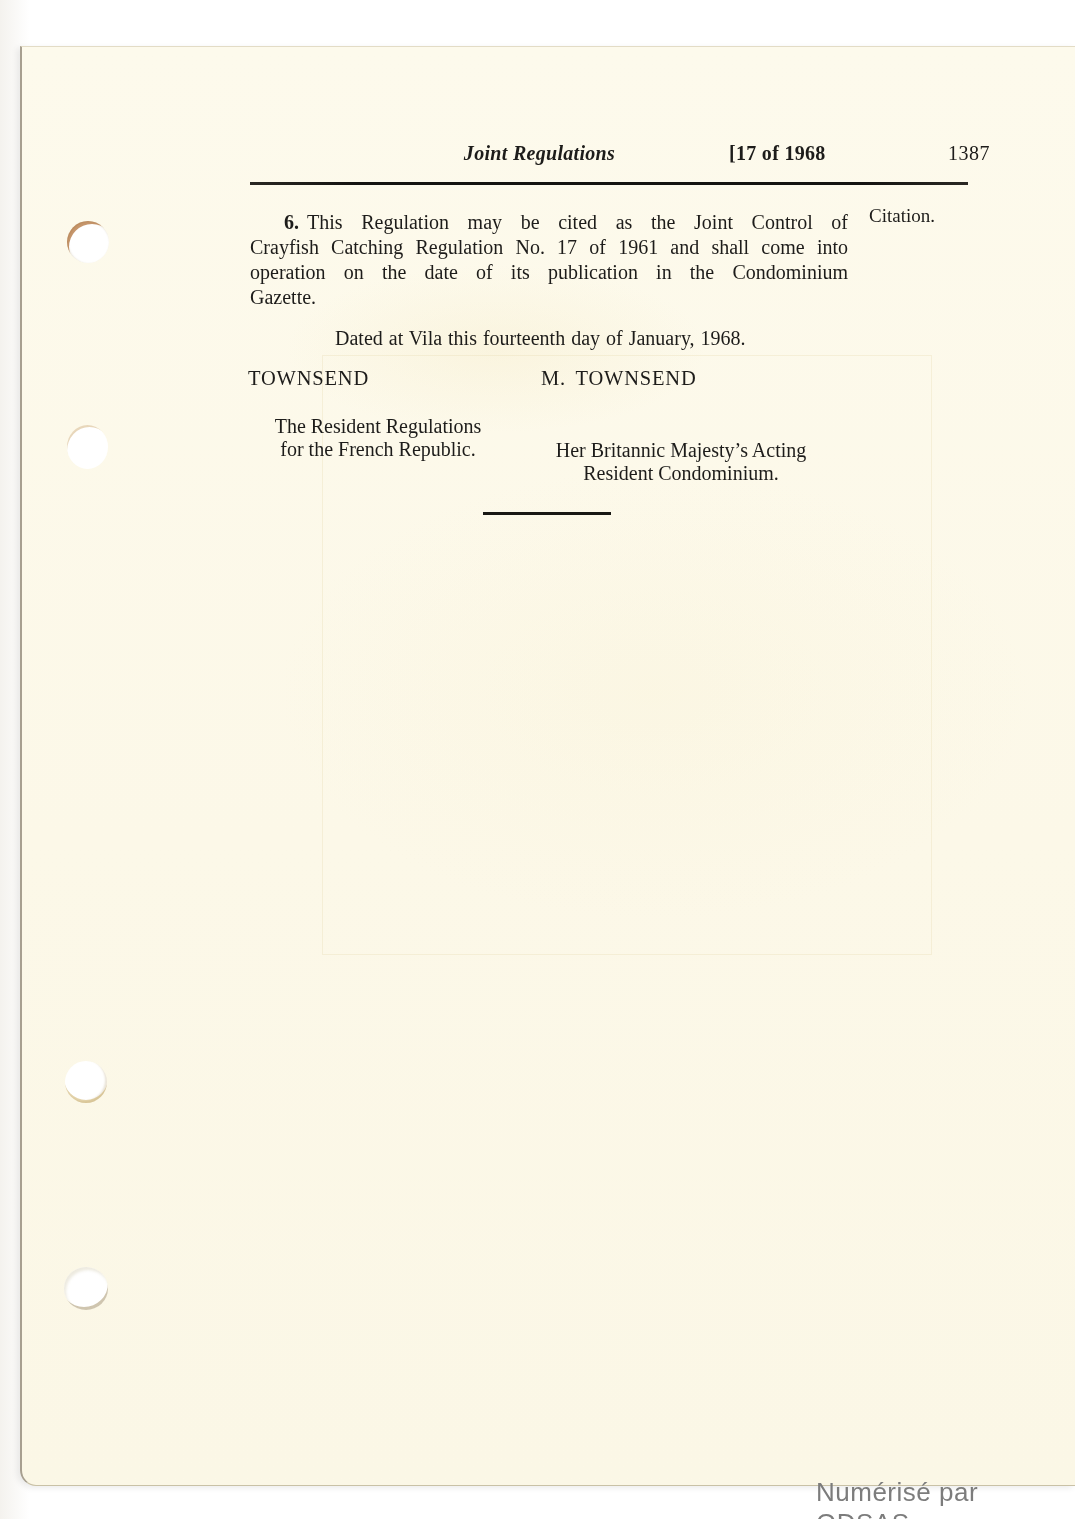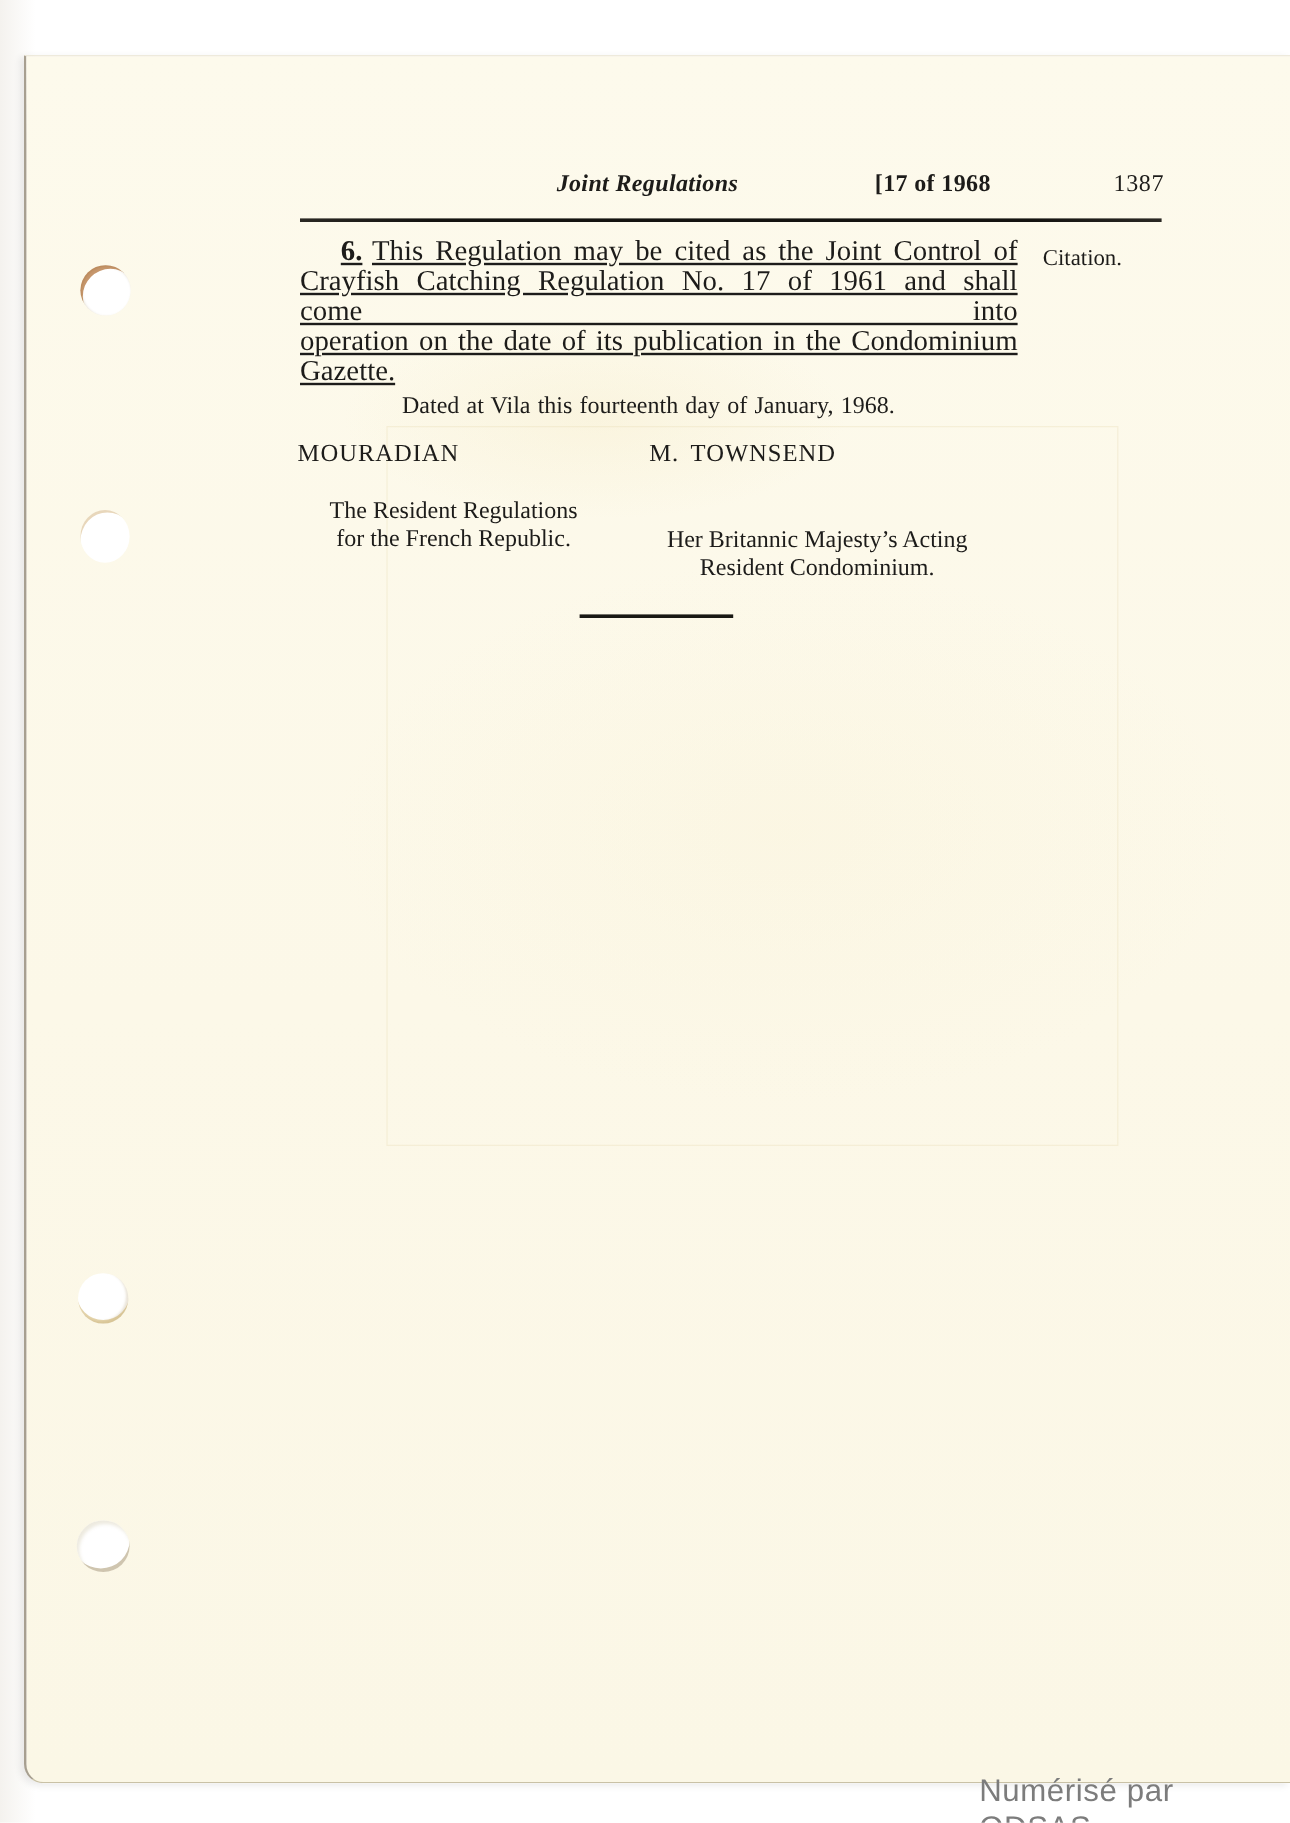--- a/index.html
+++ b/index.html
@@ -44,37 +44,36 @@
   .header-title {
     position: absolute; left: 452px; top: 142px; width: 175px;
     font-size: 20px; font-style: italic; font-weight: 600;
     text-align: center; letter-spacing: 0.3px;
   }
   .header-cite {
     position: absolute; left: 729px; top: 142px;
     font-size: 20px; font-weight: bold; letter-spacing: 0.3px;
   }
   .header-page {
-    position: absolute; left: 928px; top: 142px;
+    position: absolute; left: 948px; top: 142px;
     font-size: 20px; letter-spacing: 0.5px; text-align: right;
   }
   .rule-main {
     position: absolute; left: 250px; top: 182px;
     width: 718px; height: 3px;
     background: linear-gradient(90deg, #2a2823, #141310 15%, #141310 85%, #2a2823);
   }
   .margin-note {
     position: absolute; left: 869px; top: 205px;
     font-size: 19px;
   }
   .reg-paragraph {
-    position: absolute; left: 250px; top: 198px; width: 598px;
-    font-size: 24px; line-height: 25px;
+    position: absolute; left: 250px; top: 210px; width: 598px;
+    font-size: 20px; line-height: 25px;
     word-spacing: 1.5px;
-    text-decoration: underline;
   }
   .jline { text-align: justify; text-align-last: justify; }
   .jline.first { text-indent: 34px; }
   .lastline { text-align: left; }
   .reg-num { font-weight: bold; padding-right: 8px; }
 
   .dated-line {
     position: absolute; left: 335px; top: 327px;
     font-size: 20px; word-spacing: 1px;
   }
@@ -133,21 +132,21 @@
 
   <div class="reg-paragraph ink">
     <div class="jline first"><span class="reg-num">6.</span><span>This Regulation may be cited as the Joint Control of</span></div>
     <div class="jline">Crayfish Catching Regulation No. 17 of 1961 and shall come into</div>
     <div class="jline">operation on the date of its publication in the Condominium</div>
     <div class="lastline">Gazette.</div>
   </div>
 
   <div class="dated-line ink">Dated at Vila this fourteenth day of January, 1968.</div>
 
-  <div class="sig-name-left ink">MOURADIAN</div>
+  <div class="sig-name-left ink">TOWNSEND</div>
   <div class="sig-name-right ink">M. TOWNSEND</div>
 
   <div class="sig-title-left ink">
     <div>The Resident Regulations</div>
     <div>for the French Republic.</div>
   </div>
   <div class="sig-title-right ink">
     <div>Her Britannic Majesty’s Acting</div>
     <div>Resident Condominium.</div>
   </div>

